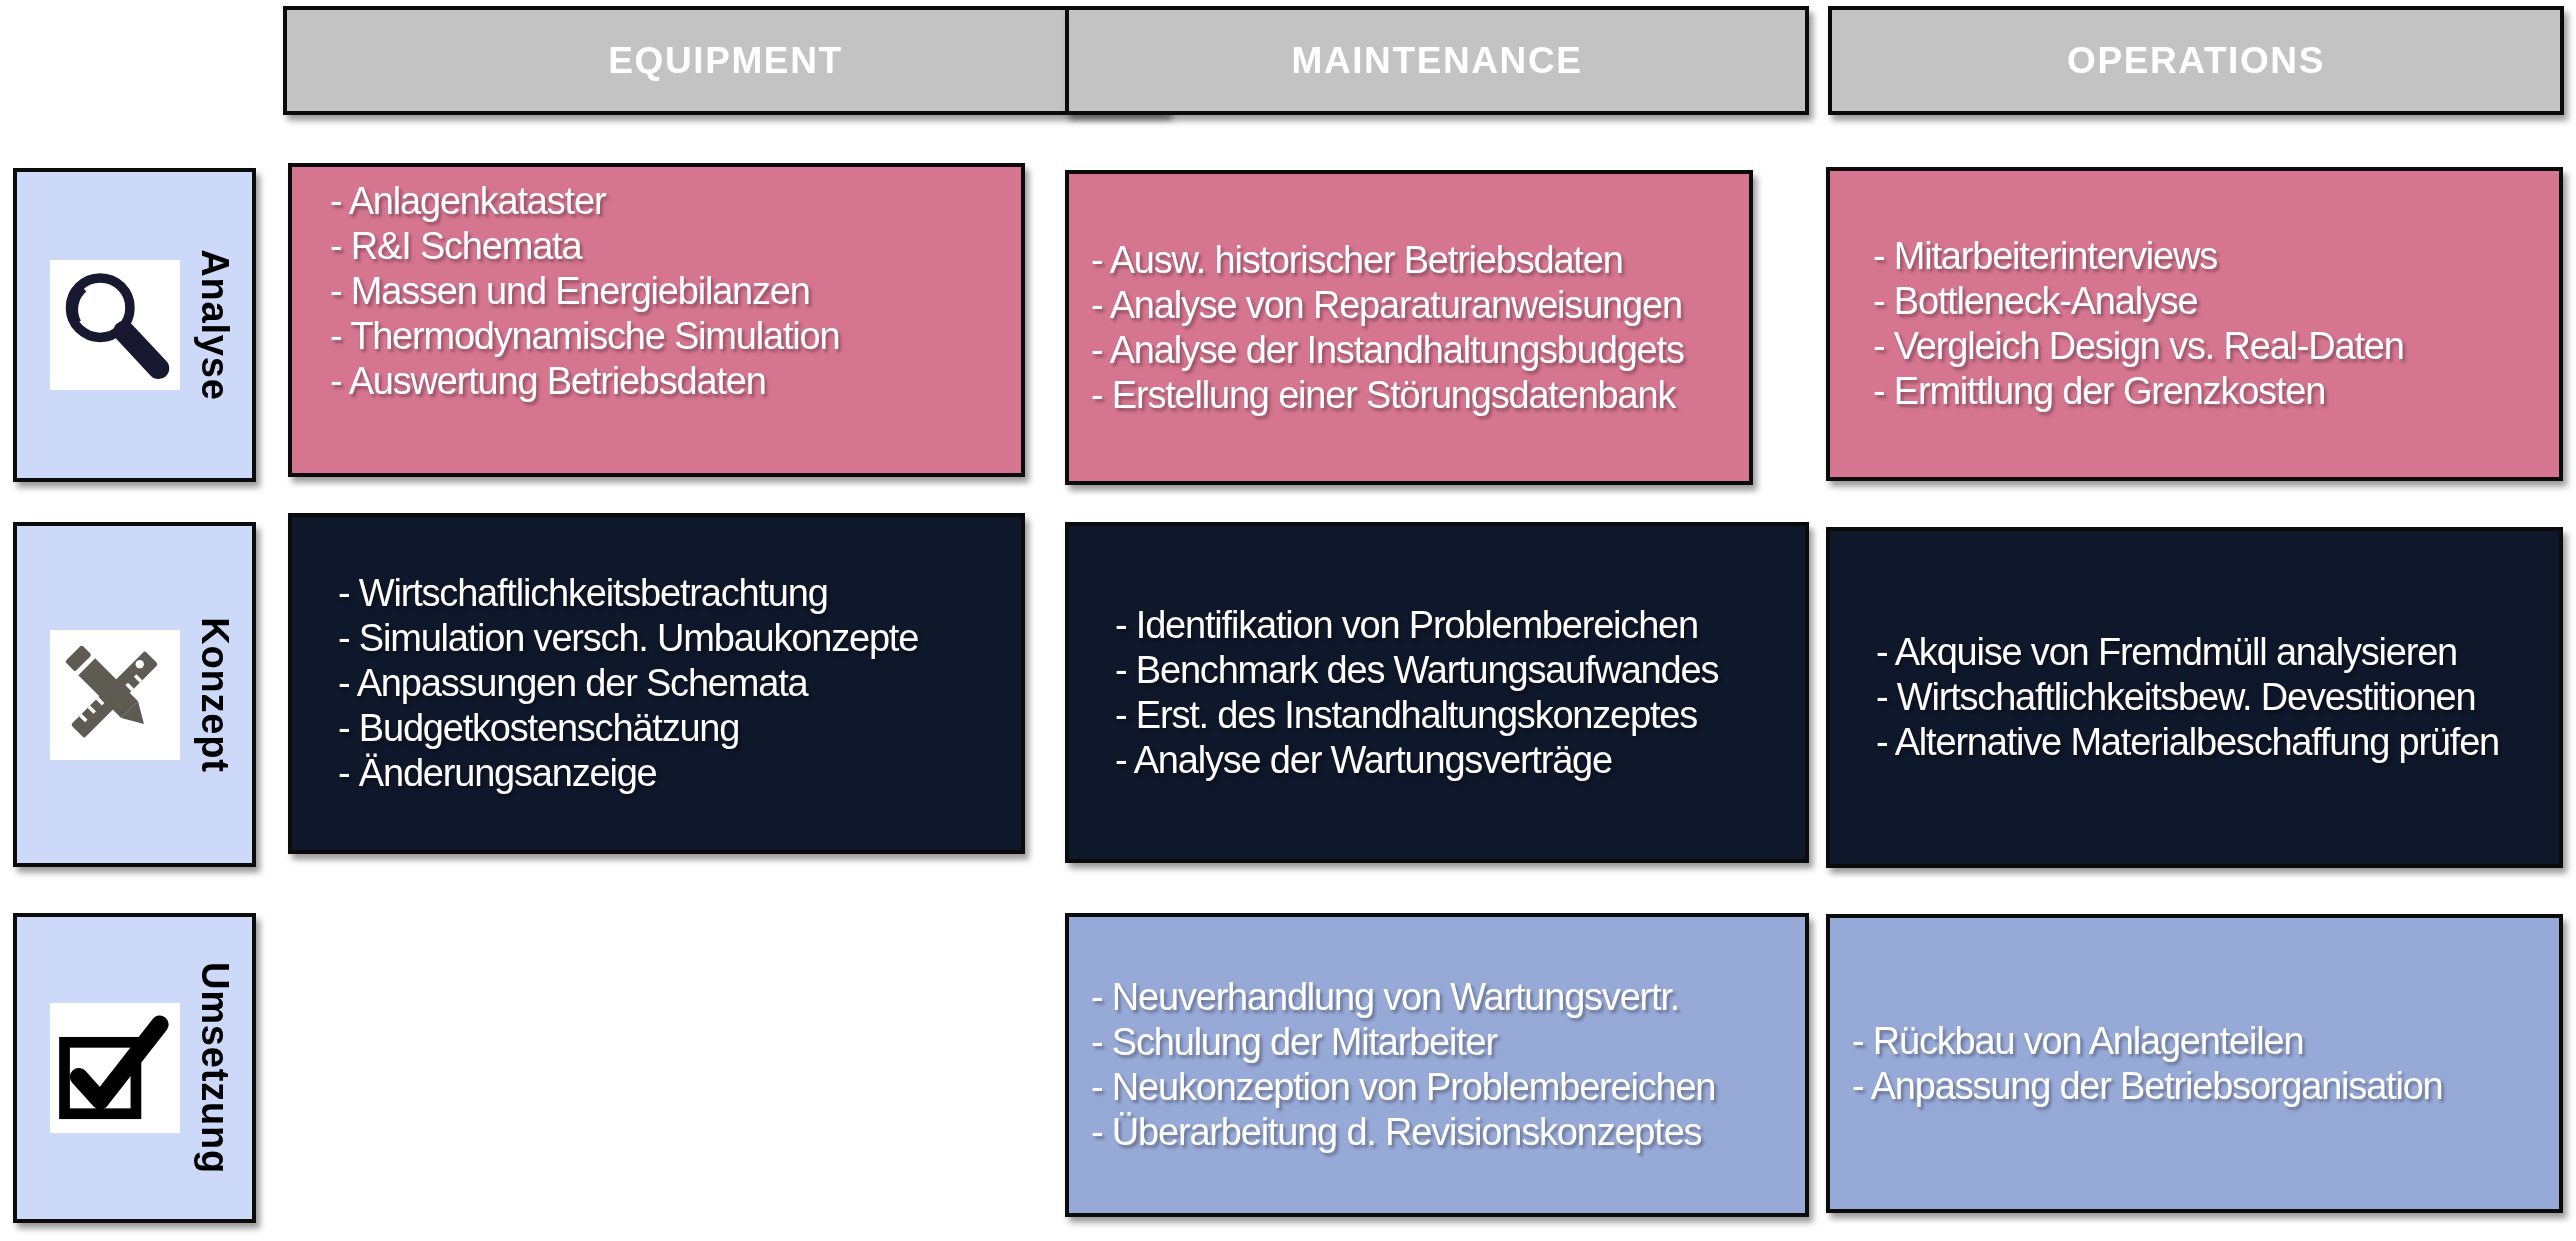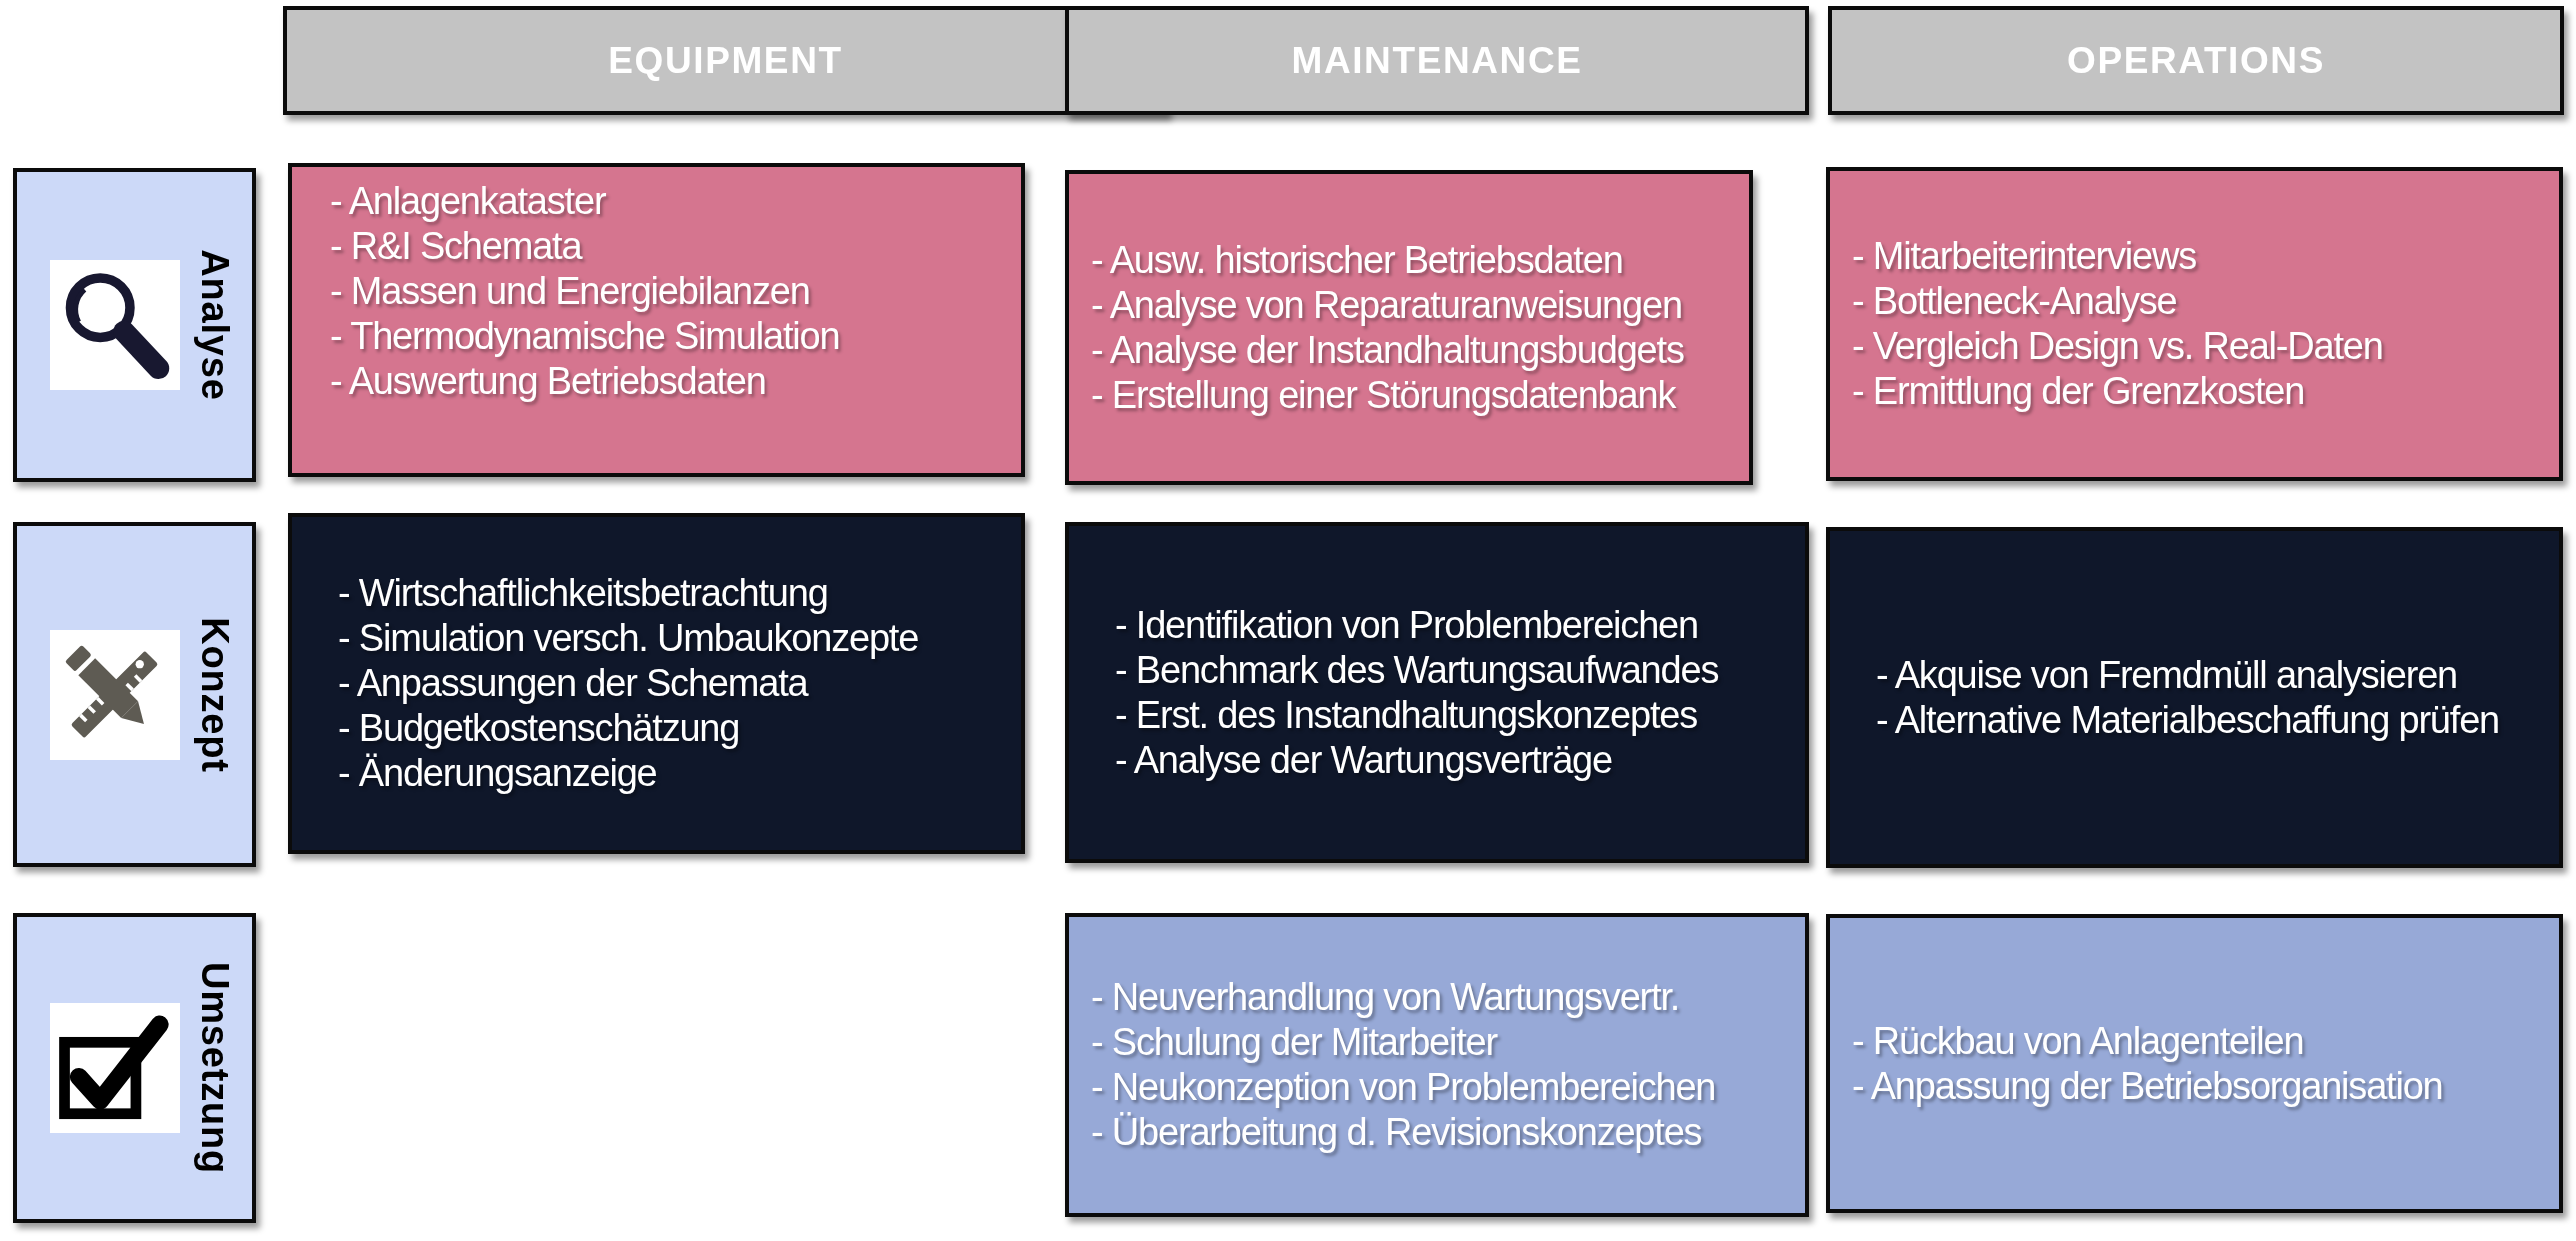--- a/index.html
+++ b/index.html
@@ -58,21 +58,21 @@
     font-size:38px;line-height:45px;letter-spacing:-1.2px;
     white-space:nowrap;
     text-shadow:2.4px 3.2px 3.2px rgba(0,0,0,0.33);
   }
   .cell.top-align{justify-content:flex-start;padding-top:12px;}
   .bg-analyse{background:#d5758f;}
   .bg-konzept{background:#0f172a;padding-left:24px;}
   .bg-umsetzung{background:#97a9d7;}
   .r0c0{left:288px;top:163px;width:737px;height:314px;padding-left:16px;}
   .r0c1{left:1065px;top:170px;width:688px;height:315px;}
-  .r0c2{left:1826px;top:167px;width:737px;height:314px;}
+  .r0c2{left:1826px;top:167px;width:737px;height:314px;padding-left:21px;}
   .r1c0{left:288px;top:513px;width:737px;height:341px;}
   .r1c1{left:1065px;top:522px;width:744px;height:341px;}
   .r1c2{left:1826px;top:527px;width:737px;height:341px;}
   .r2c0{left:288px;top:908px;width:737px;height:309px;}
   .r2c1{left:1065px;top:913px;width:744px;height:304px;}
   .r2c2{left:1826px;top:914px;width:737px;height:299px;}
 </style>
 </head>
 <body>
 
@@ -172,20 +172,21 @@
     <ul>
         <li>- Identifikation von Problembereichen</li>
         <li>- Benchmark des Wartungsaufwandes</li>
         <li>- Erst. des Instandhaltungskonzeptes</li>
         <li>- Analyse der Wartungsverträge</li>
       </ul>
   </div>
   <div class="box cell bg-konzept r1c2">
     <ul>
         <li>- Akquise von Fremdmüll analysieren</li>
+        <li>- Wirtschaftlichkeitsbew. Devestitionen</li>
         <li>- Alternative Materialbeschaffung prüfen</li>
       </ul>
   </div>
 
   <div class="box cell bg-umsetzung r2c1">
     <ul>
         <li>- Neuverhandlung von Wartungsvertr.</li>
         <li>- Schulung der Mitarbeiter</li>
         <li>- Neukonzeption von Problembereichen</li>
         <li>- Überarbeitung d. Revisionskonzeptes</li>

